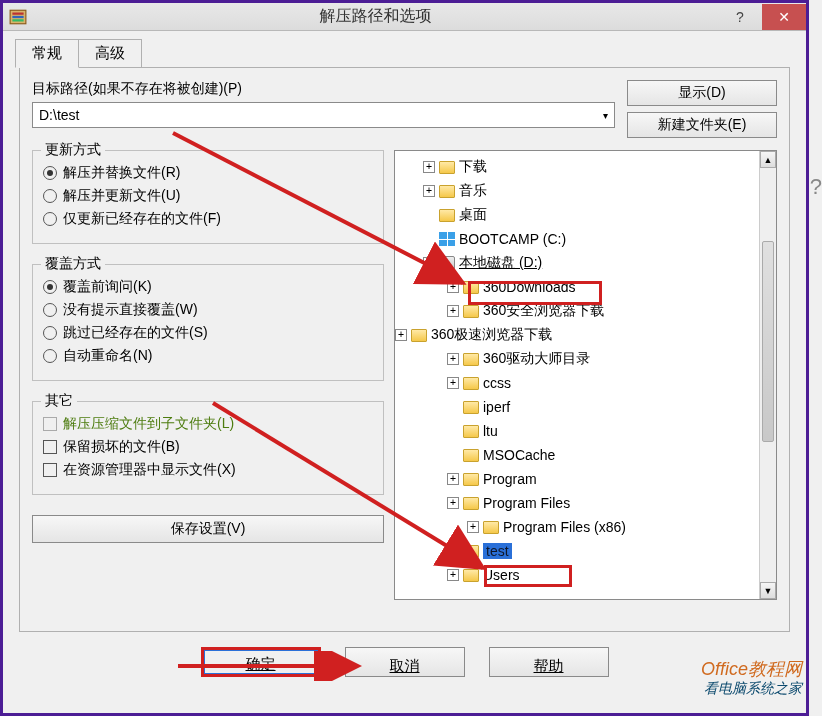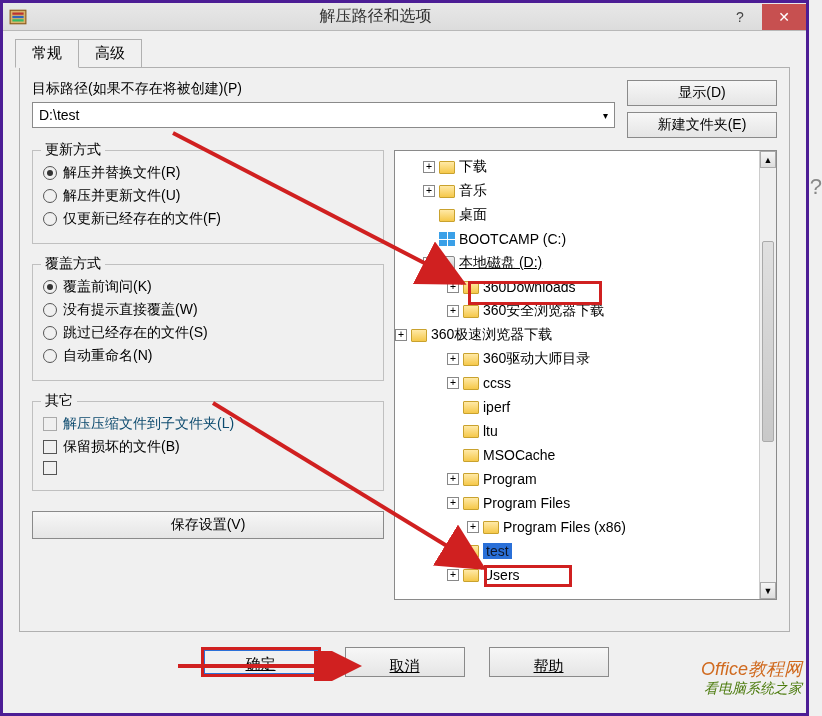--- a/index.html
+++ b/index.html
@@ -53,24 +53,24 @@
     .dlg-btn { width:120px; height:30px; border:1px solid #8a8a8a; background:linear-gradient(#f7f7f7,#e5e5e5); font-size:15px; display:flex; align-items:flex-end; justify-content:center;text-decoration:underline;}
     .dlg-btn.primary { border:3px solid #d02020; outline:1px solid #2a70d8; outline-offset:-4px; background:#f0f0f0;}
     
     .redbox { position:absolute; border:3px solid #d02020; pointer-events:none; }
     .rb1 { top:278px; left:465px; width:134px; height:24px; } 
     .rb2 { top:562px; left:481px; width:88px; height:22px; } 
     
     .arrow-svg { position:absolute; pointer-events:none; }
     
     .watermark { position:absolute; right:4px; bottom:16px; font-size:18px; color:#d06a1f; font-style:italic; text-align:right; line-height:1.2;}
-    .watermark .sub { font-size:14px; color:#4d7c0f;}
+    .watermark .sub { font-size:14px; color:#0c4a6e;}
     
     .ext-q { position:absolute; right:0px; top:174px; font-size:22px; color:#888; }
-    .disabled-text { color:#0c4a6e; }
+    .disabled-text { color:#4d7c0f; }
   </style>
 </head>
 <body>
 
 <div class="dialog">
   <div class="titlebar">
     <svg class="titlebar-icon" viewBox="0 0 16 16">
         <rect x="1" y="2" width="14" height="12" fill="#d9b36a" stroke="#8a5a1a"></rect>
         <rect x="3" y="4" width="10" height="2" fill="#b33"></rect>
         <rect x="3" y="7" width="10" height="2" fill="#36b"></rect>
@@ -150,20 +150,21 @@
           <div class="check-row">
               <span class="checkbox disabled"></span>
               <span class="disabled-text">解压压缩文件到子文件夹(L)</span>
             </div>
           <div class="check-row">
               <span class="checkbox"></span>
               <span>保留损坏的文件(B)</span>
             </div>
           <div class="check-row">
               <span class="checkbox"></span>
+              <span>在资源管理器中显示文件(X)</span>
             </div>
         </div>
 
         <div class="btn save-btn">
             <span>保存设置(V)</span>
           </div>
       </div>
 
       <div class="right-col">
         <div class="tree" id="tree">

